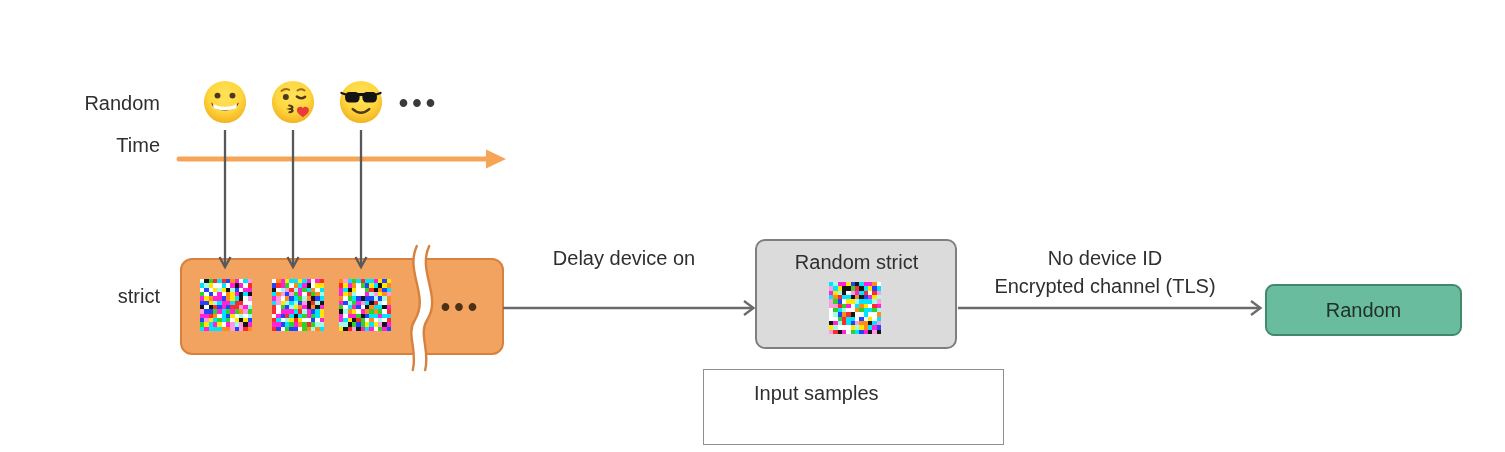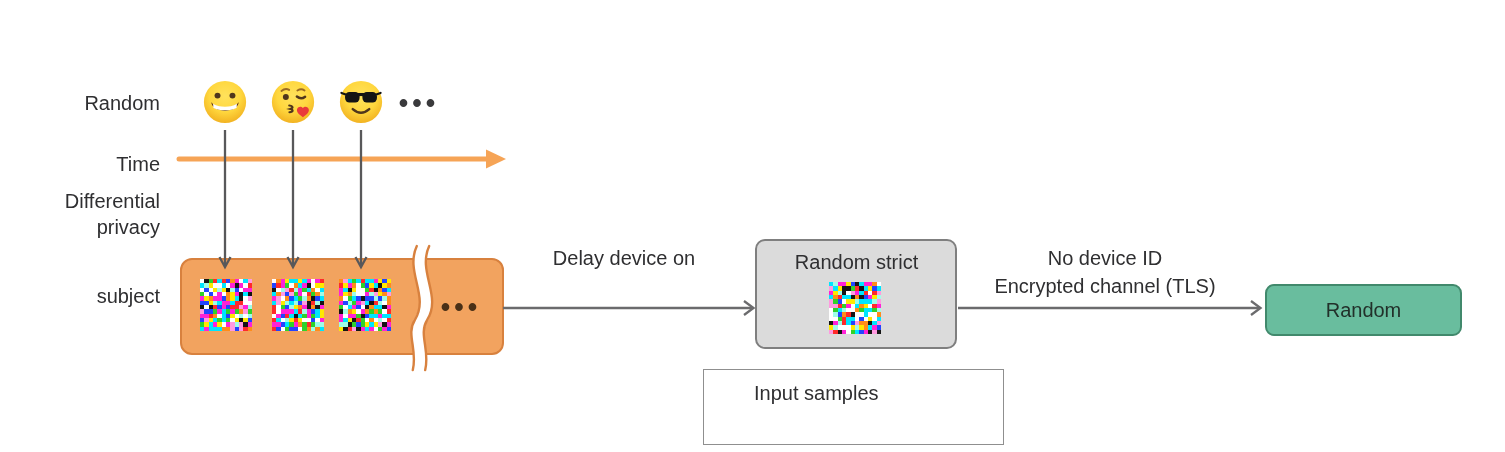--- a/index.html
+++ b/index.html
@@ -50,27 +50,23 @@
   .dots-input{left:394px;top:90px;width:50px;color:#3A3A3C;}
   .dots-storage{left:434px;top:294px;width:54px;color:#4A3017;}
   .emoji{position:absolute;top:80px;z-index:3;}
 </style>
 </head>
 <body>
 
 <div class="stage">
 
   <div class="rowlabel" style="top:90px">Random</div>
-  <div class="rowlabel" style="top:151px">Time</div>
-  <div class="rowlabel" style="top:188px">
-    <div>Differential</div>
-    <div>privacy</div>
-  </div>
+  <div class="rowlabel" style="top:132px">Time</div>
   <div class="rowlabel" style="top:283px">
-    <div>subject</div>
+    <div>strict</div>
   </div>
 
   <svg class="emoji" style="left:203px" width="44" height="44" viewBox="0 0 40 40">
     <defs>
       <radialGradient id="eg1" cx="50%" cy="36%" r="68%">
         <stop offset="0%" stop-color="#FFE25C"></stop>
           <stop offset="55%" stop-color="#FFD73E"></stop>
           <stop offset="100%" stop-color="#F0AD1D"></stop>
       </radialGradient>
     </defs>

